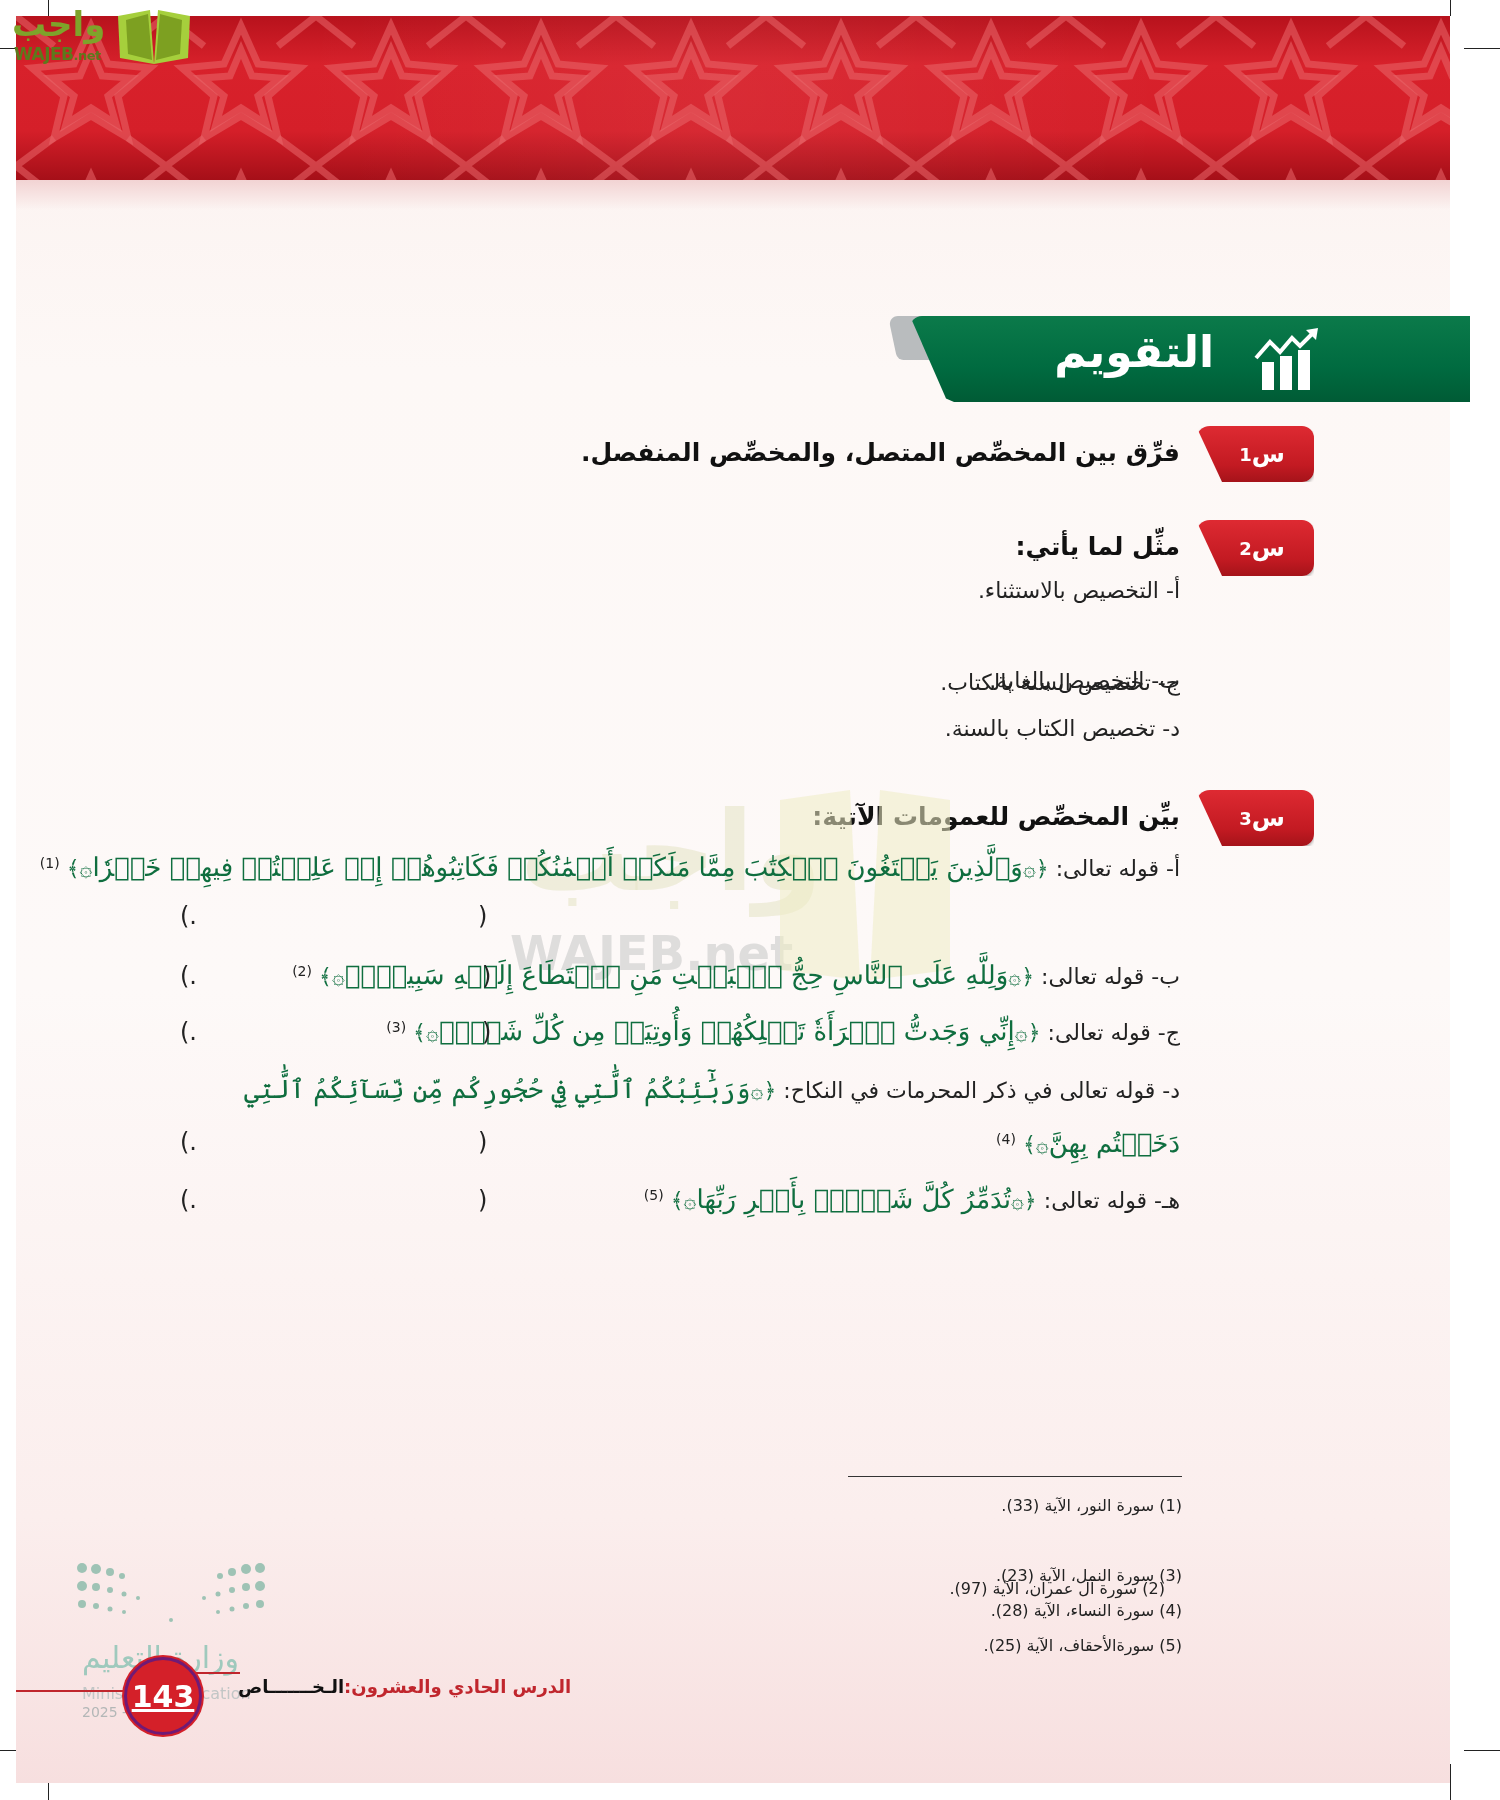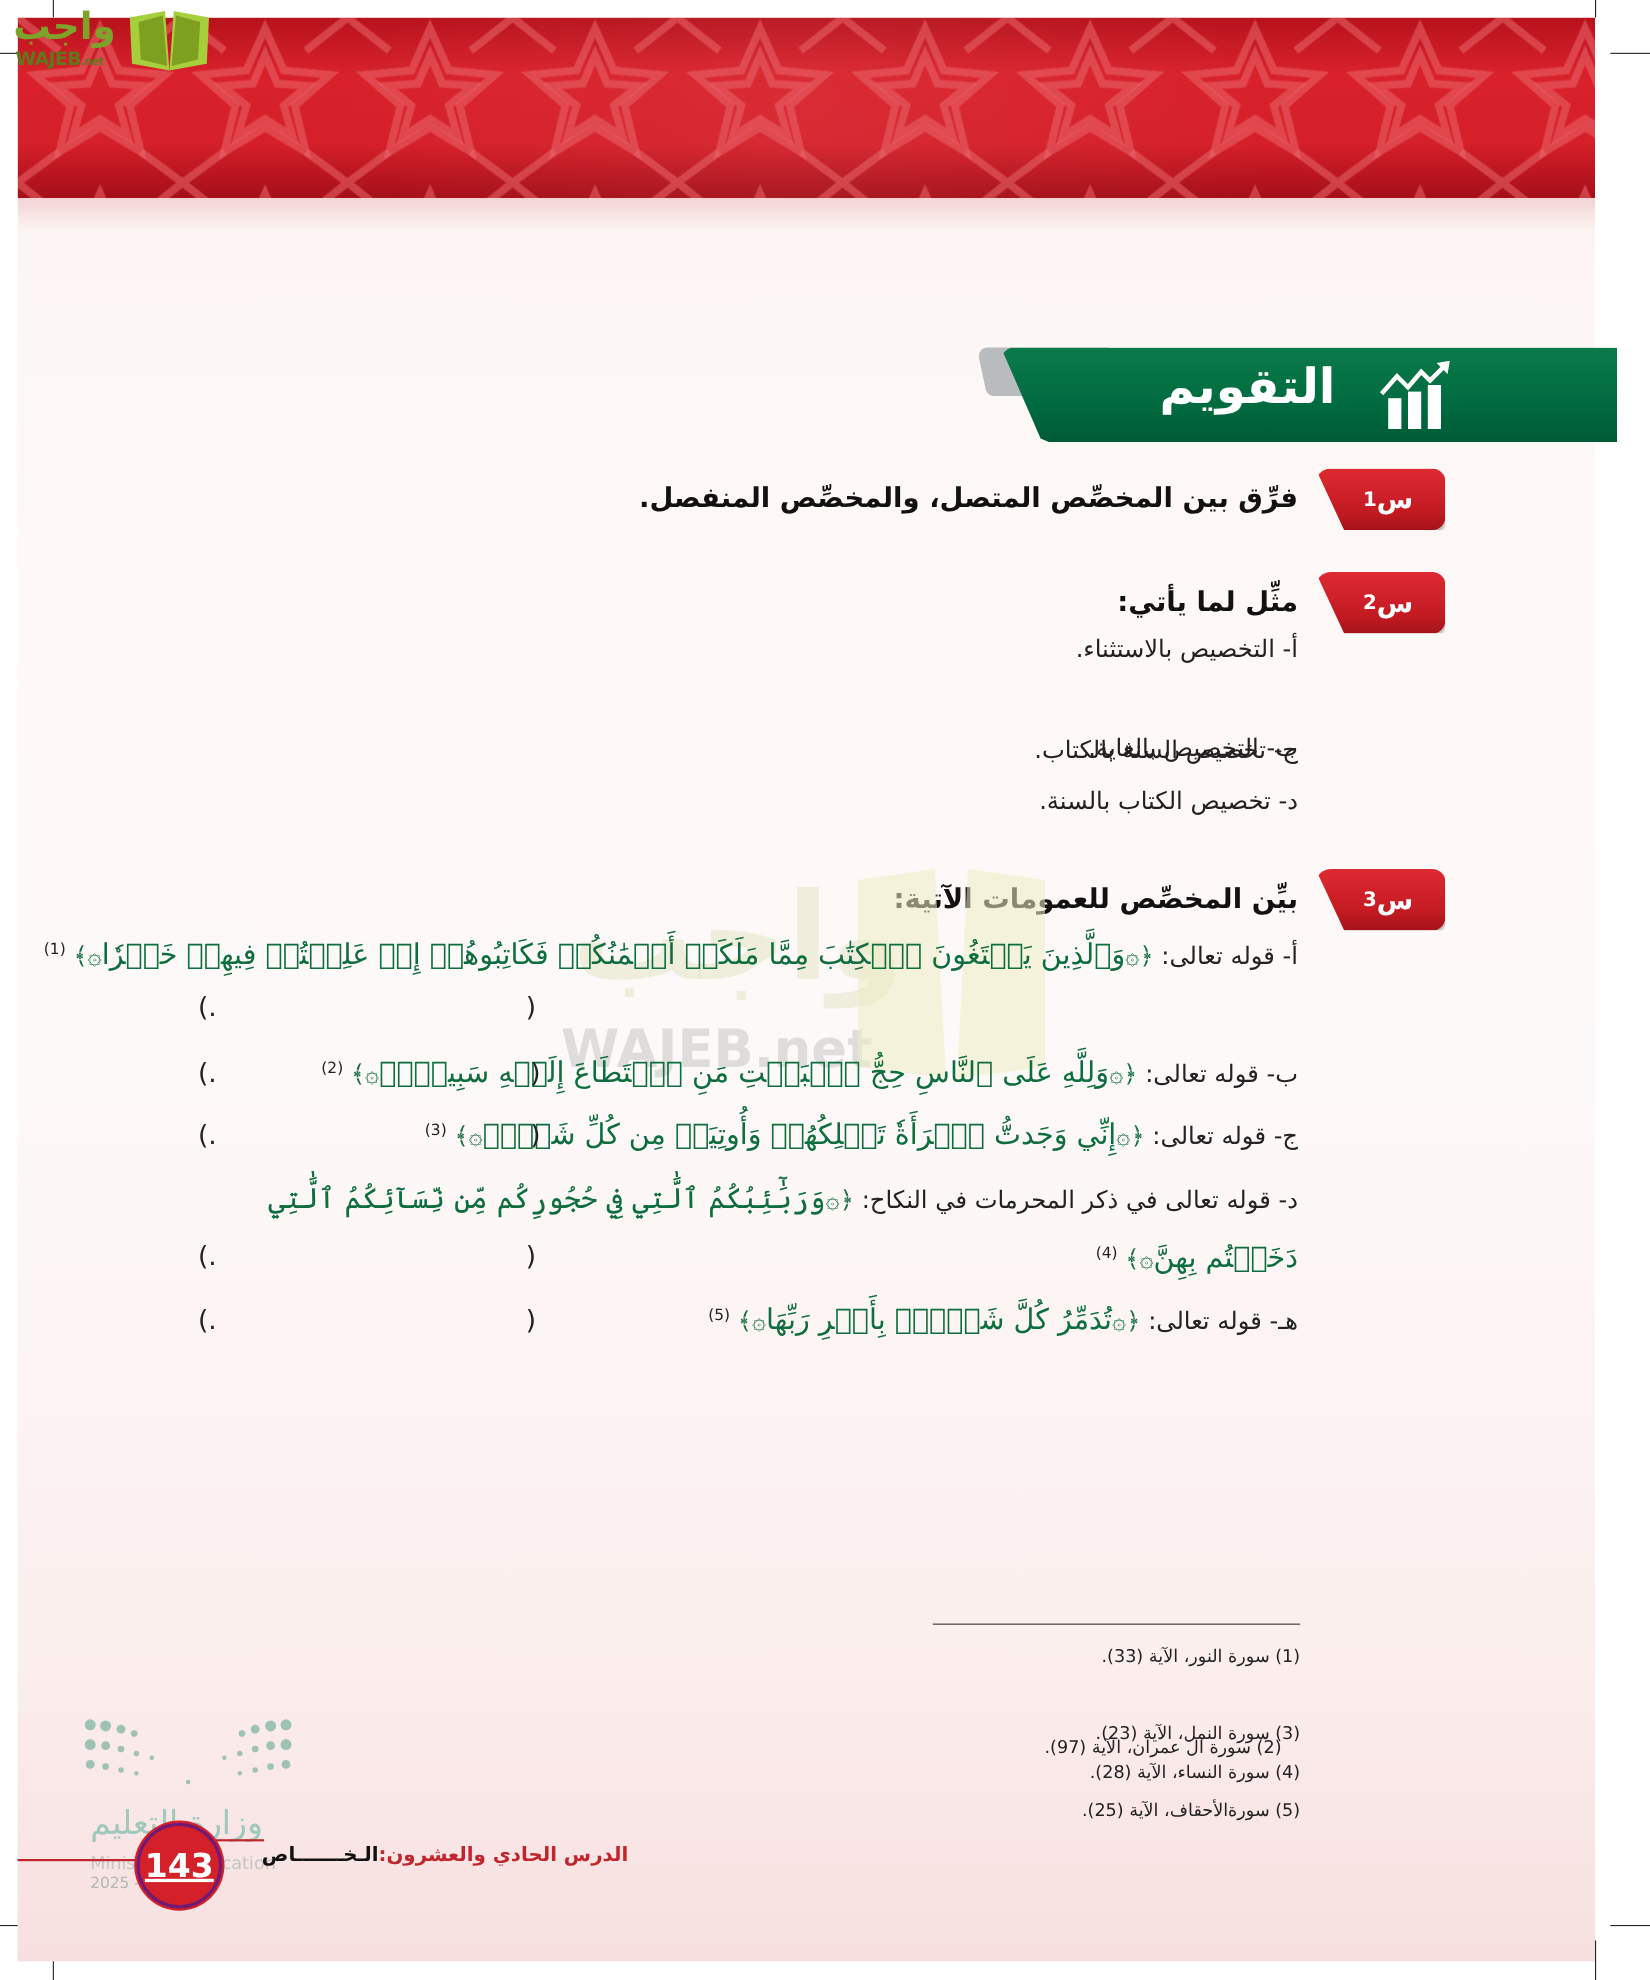--- a/index.html
+++ b/index.html
@@ -23,21 +23,21 @@
     .banner svg { position: absolute; left: 0; top: 0; }
     .banner-shadow {
       position: absolute; left: 0; top: 164px; width: 1434px; height: 30px;
       background: linear-gradient(to bottom, #f2d3d3, rgba(251,240,238,0));
     }
     .crop { position: absolute; background: #222; }
 
     .logo { position: absolute; left: 8px; top: 4px; width: 180px; height: 62px; }
     .logo-ar { position: absolute; left: 4px; top: 0px; font: bold 34px "DejaVu Sans", sans-serif; color: #7ea32a; direction: rtl; }
     .logo-en { position: absolute; left: 6px; top: 40px; font: bold 17px "DejaVu Sans", sans-serif; color: #5c7a1c; letter-spacing: -0.5px; }
-    .logo-en small { font-size: 10px; }
+    .logo-en small { font-size: 13px; }
     .logo-book { position: absolute; left: 106px; top: 2px; }
 
     .section-title {
       position: absolute; left: 888px; top: 316px; width: 562px; height: 96px;
     }
     .section-title .grey {
       position: absolute; left: 0; top: 0; width: 120px; height: 44px;
       background: #b9bcbe; border-radius: 10px 0 0 6px;
       transform: skewX(12deg); transform-origin: 0 0;
     }

